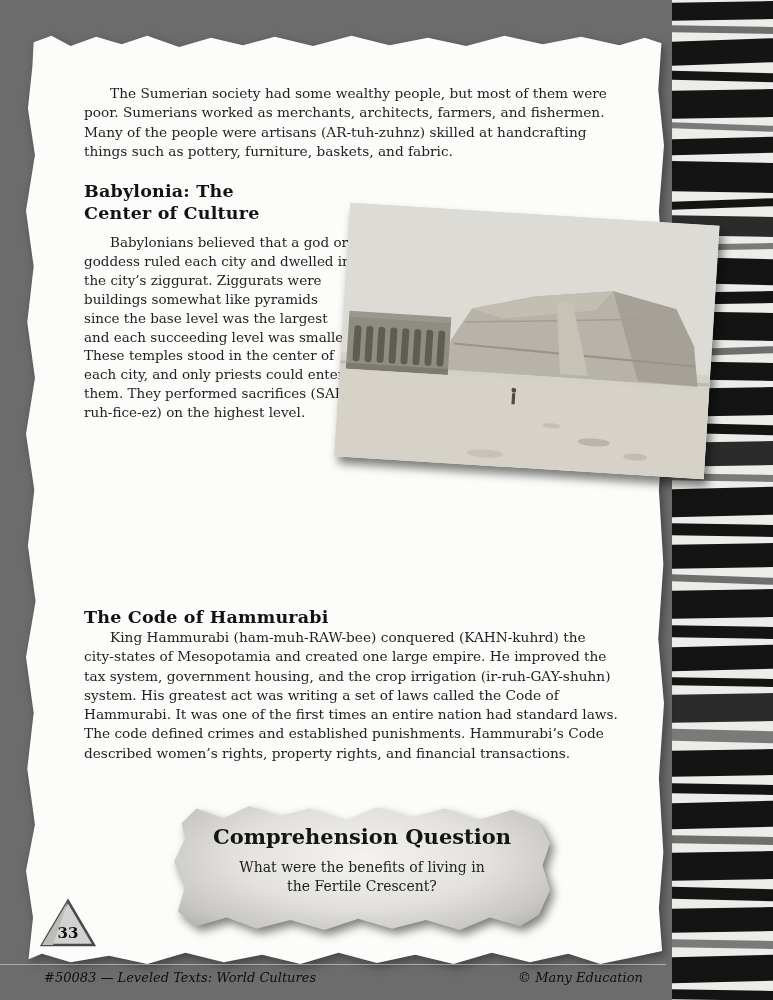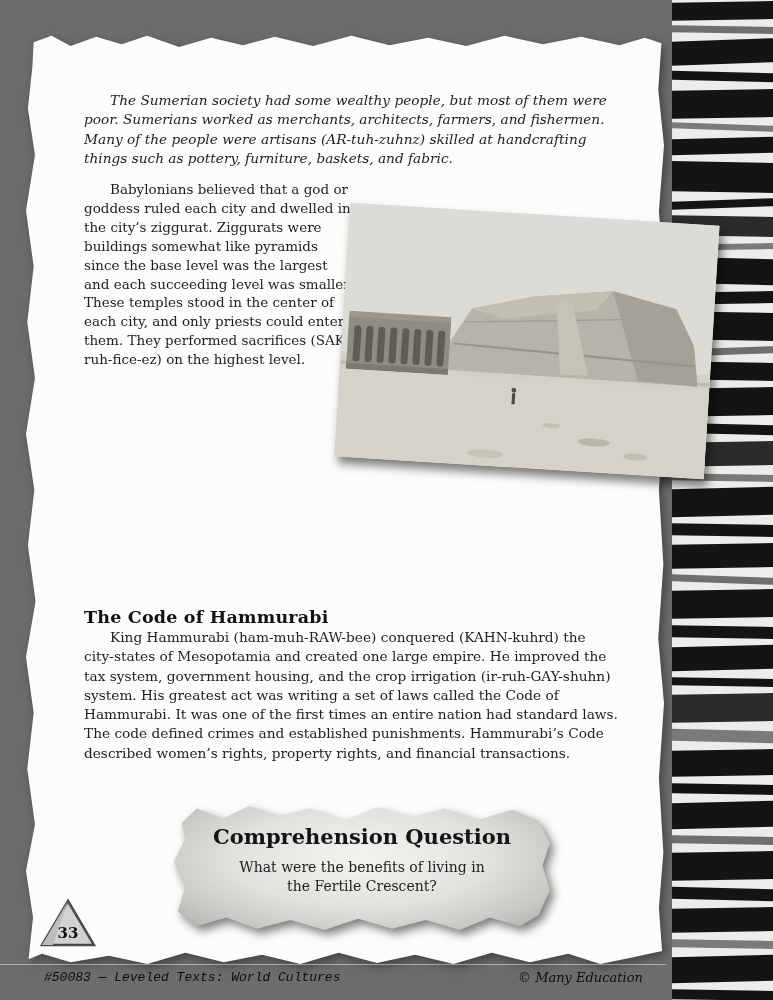--- a/index.html
+++ b/index.html
@@ -17,21 +17,21 @@
                filter:drop-shadow(3px 4px 5px rgba(0,0,0,0.38)); }
   .page {
     position:relative; width:100%; height:100%; background:#fcfcfa;
     clip-path:polygon(1.2% 0.9%,4% 0.2%,7% 1.3%,11% 0.3%,15% 1.1%,19% 0.2%,24% 1.4%,29% 0.4%,34% 1.2%,39% 0.3%,45% 1.3%,51% 0.2%,57% 1.2%,63% 0.4%,69% 1.3%,75% 0.2%,81% 1.1%,87% 0.3%,93% 1.2%,97% 0.4%,99.6% 1%,99.1% 6%,100% 12%,99.2% 19%,99.9% 26%,99.1% 33%,100% 41%,99.2% 49%,99.9% 57%,99.1% 65%,100% 72%,99.2% 80%,99.9% 88%,99.2% 94%,99.7% 98.6%,95% 99.3%,90% 100%,85% 98.9%,79% 99.8%,73% 98.8%,67% 100%,61% 99%,55% 99.9%,49% 98.8%,43% 100%,37% 99%,31% 99.8%,25% 98.8%,19% 100%,13% 99.1%,7% 99.8%,2.5% 98.9%,0.4% 99.5%,1.1% 95%,0% 90%,1.4% 85%,0.2% 79%,1.2% 73%,0% 67%,1.5% 61%,0.3% 55%,1.3% 49%,0% 43%,1.4% 37%,0.2% 31%,1.2% 25%,0% 19%,1.4% 13%,0.3% 8%,1% 3.5%);
   }
 
   .body-text { font-size:13.7px; line-height:19.3px; color:#1e1e1e; text-indent:26px; }
   .heading { font-size:17.5px; line-height:22px; font-weight:700; color:#121212; letter-spacing:.2px; }
   .heading span { display:block; }
 
-  .intro     { position:absolute; top:57px;  left:58px; width:530px;font-style:italic; }
+  .intro     { position:absolute; top:50px;  left:58px; width:530px; }
   .babylonia { position:absolute; top:146px; left:58px; width:272px; }
   .babylonia .heading { margin-bottom:9px; }
   .babylonia .body-text { font-size:13.5px; line-height:18.9px; margin-bottom:9px; }
   .hammurabi { position:absolute; top:572px; left:58px; width:534px; }
   .hammurabi .heading { }
 
   
   .photo { position:absolute; left:342px; top:214px; width:370px; height:254px;
            transform:rotate(3.6deg); box-shadow:4px 7px 10px rgba(0,0,0,0.5);
            z-index:6; background:#ddd; }
@@ -51,21 +51,21 @@
   
   .pagenum { position:absolute; left:40px; top:898px; width:56px; height:50px; z-index:7; }
   .pagenum .pn { position:absolute; left:0; right:0; top:26px; text-align:center;
                  font-weight:700; font-size:15px; color:#101010; }
 
   
   .footer-line { position:absolute; left:0; top:964px; width:666px; height:1px;
                  background:rgba(255,255,255,0.45); }
   .footer { position:absolute; left:0; top:970px; width:666px; height:22px;
             font-style:italic; font-size:13px; color:#0e0e0e; }
-  .f-left  { position:absolute; left:44px;font-family:Liberation Mono, monospace; }
+  .f-left  { position:absolute; left:44px; }
   .f-right { position:absolute; left:518px; }
 </style>
 </head>
 <body>
 
 <div class="canvas">
 
   <div class="stripe-band">
     <svg width="101" height="1000" viewBox="0 0 101 1000">
       <rect width="101" height="1000" fill="#ecece8"></rect>
@@ -113,20 +113,24 @@
       </g>
     </svg>
   </div>
 
   <div class="page-wrap">
     <div class="page">
 
       <p class="body-text intro">The Sumerian society had some wealthy people, but most of them were poor.  Sumerians worked as merchants, architects, farmers, and fishermen.  Many of the people were artisans (AR-tuh-zuhnz) skilled at handcrafting things such as pottery, furniture, baskets, and fabric.</p>
 
       <div class="babylonia">
+        <h2 class="heading">
+          <span>Babylonia: The</span>
+          <span>Center of Culture</span>
+        </h2>
         <p class="body-text">Babylonians believed that a god or goddess ruled each city and dwelled in the city’s ziggurat. Ziggurats were buildings somewhat like pyramids since the base level was the largest and each succeeding level was smaller.  These temples stood in the center of each city, and only priests could enter them.  They performed sacrifices (SAK-ruh-fice-ez) on the highest level.</p>
       </div>
 
       <div class="hammurabi">
         <h2 class="heading">The Code of Hammurabi</h2>
         <p class="body-text">King Hammurabi (ham-muh-RAW-bee) conquered (KAHN-kuhrd) the city-states of Mesopotamia and created one large empire.  He improved the tax system, government housing, and the crop irrigation (ir-ruh-GAY-shuhn) system.  His greatest act was writing a set of laws called the Code of Hammurabi.  It was one of the first times an entire nation had standard laws.  The code defined crimes and established punishments.  Hammurabi’s Code described women’s rights, property rights, and financial transactions.</p>
       </div>
 
       <div class="cq-wrap">
         <div class="cq">

